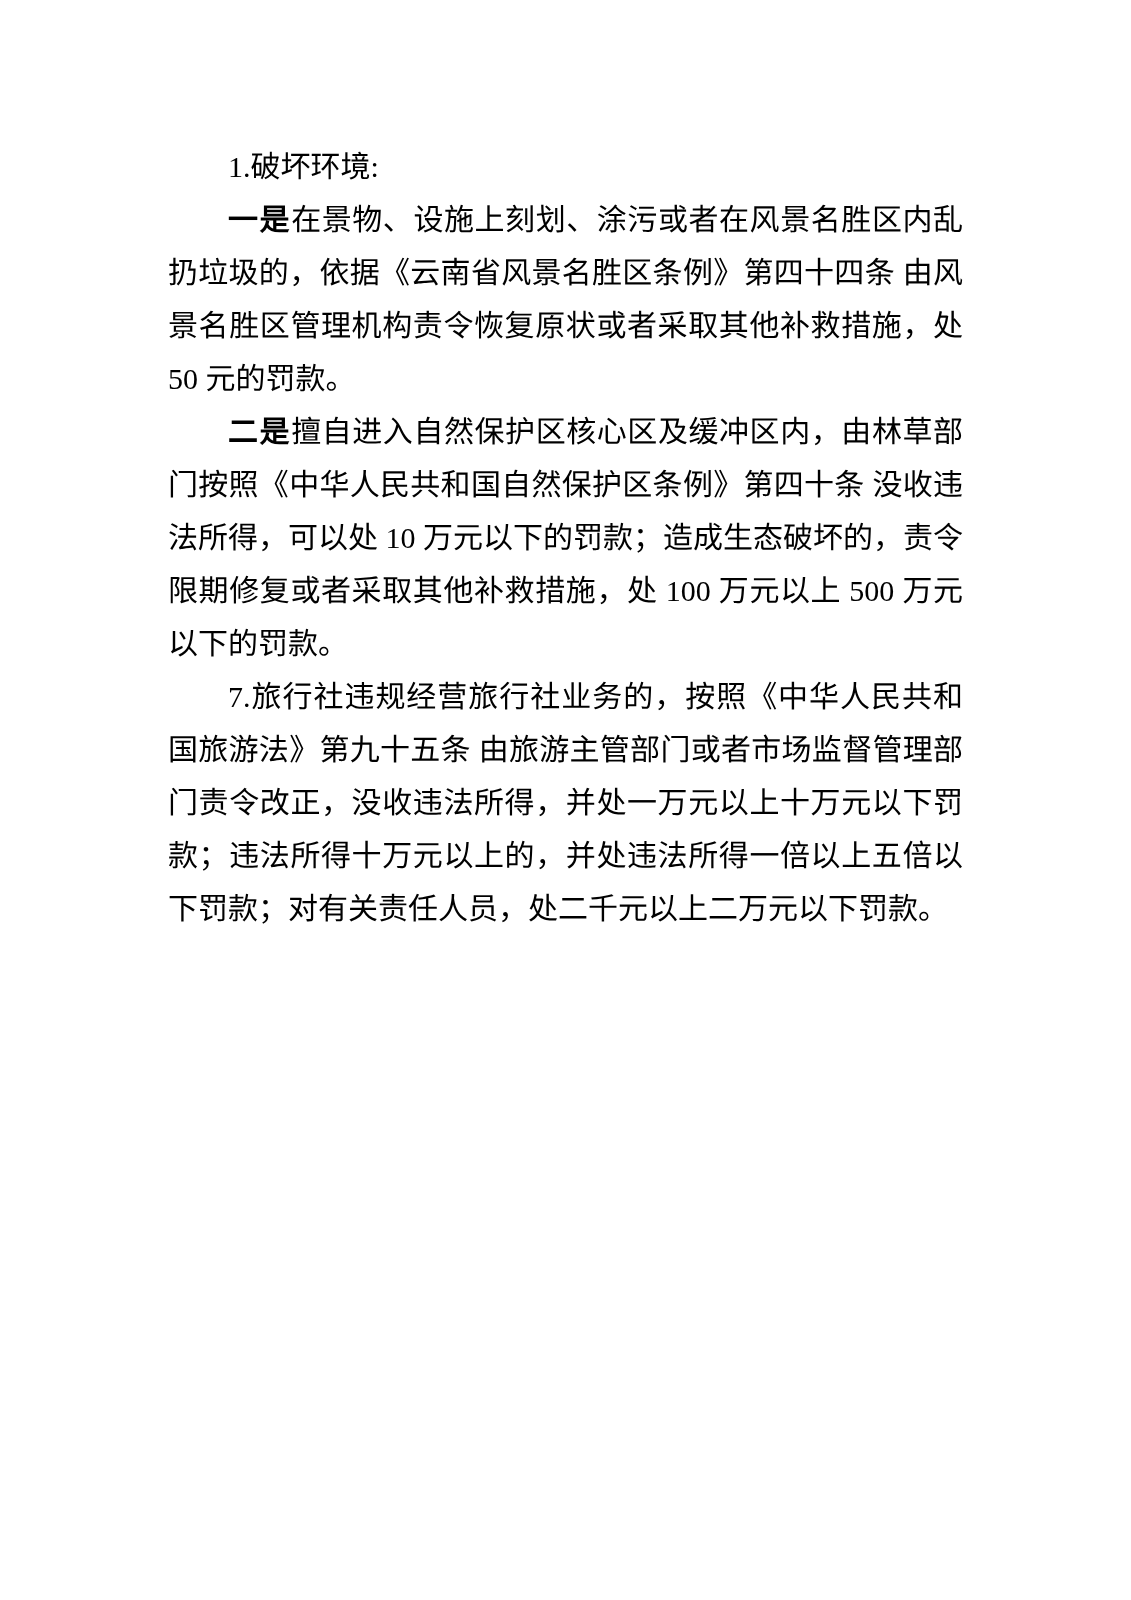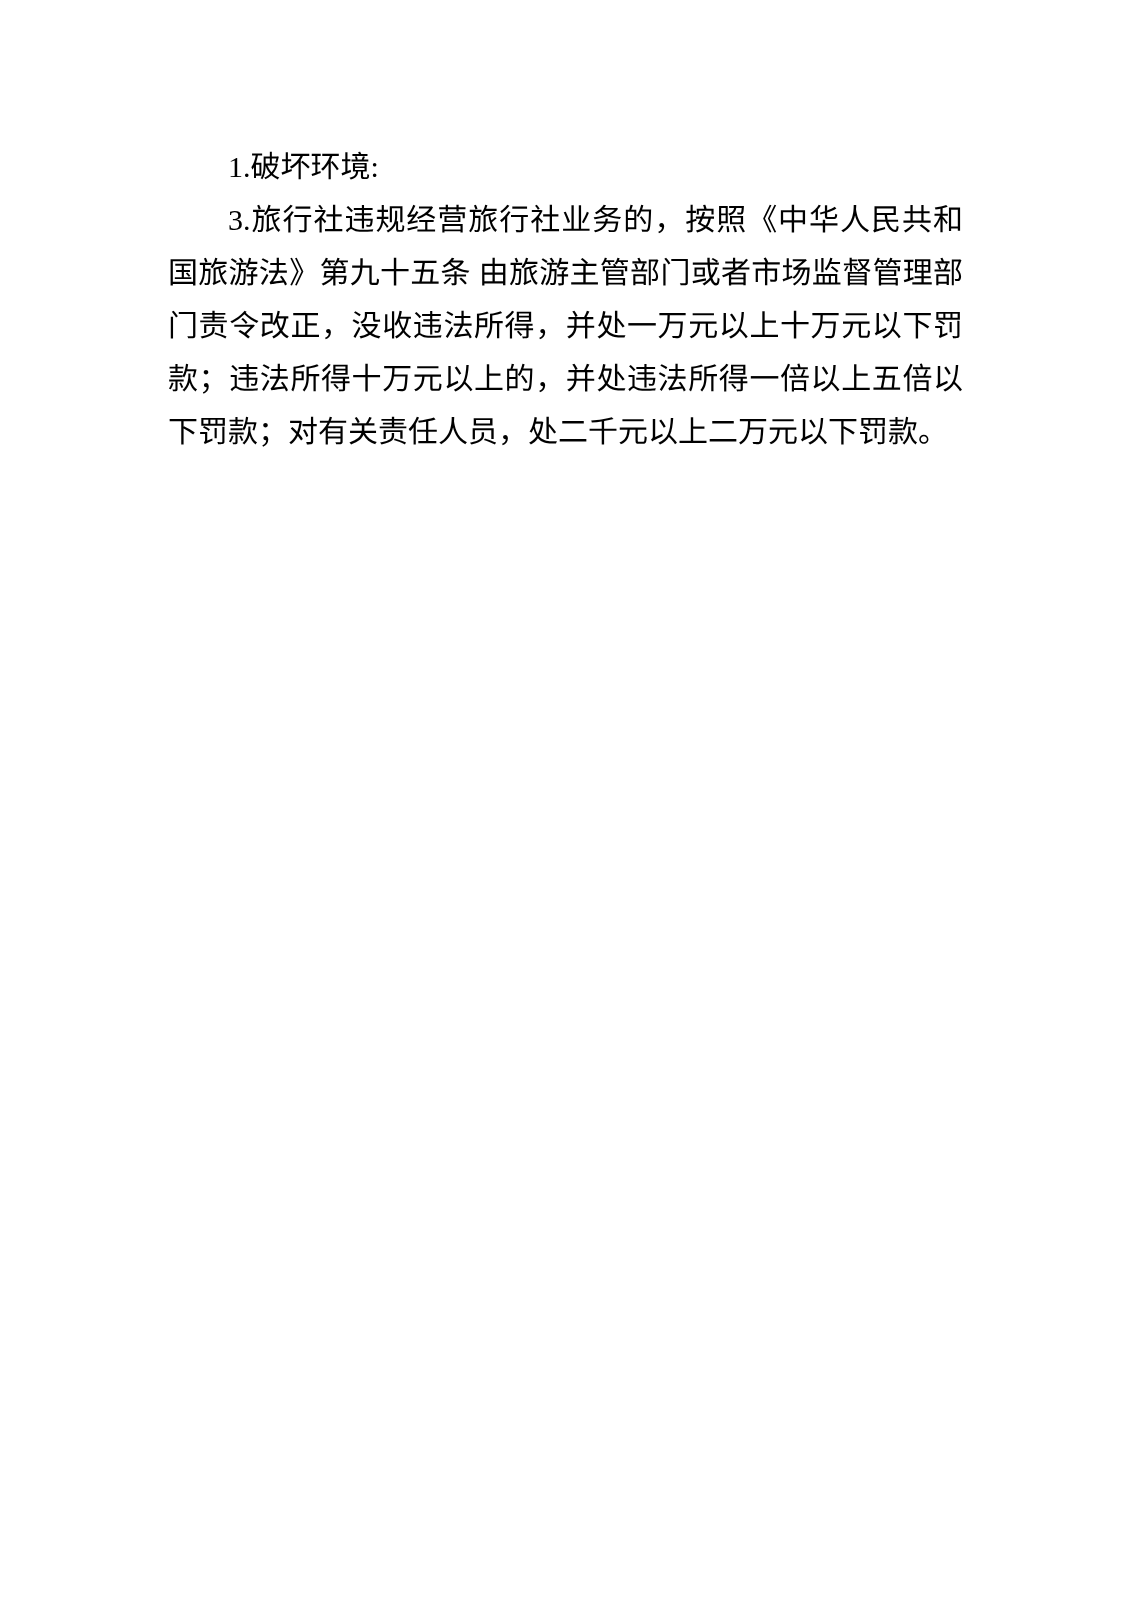--- a/index.html
+++ b/index.html
@@ -42,20 +42,22 @@
   }
 </style>
 </head>
 <body>
 
 <main class="page">
   <div class="doc-body">
 
     <p class="para"><b class="lead"></b><span>1.破坏环境:</span></p>
 
+    <p class="para"><b class="lead">一是</b><span>在景物、设施上刻划、涂污或者在风景名胜区内乱扔垃圾的，依据《云南省风景名胜区条例》第四十四条 由风景名胜区管理机构责令恢复原状或者采取其他补救措施，处 50 元的罚款。</span></p>
+
+    <p class="para"><b class="lead">二是</b><span>擅自进入自然保护区核心区及缓冲区内，由林草部门按照《中华人民共和国自然保护区条例》第四十条 没收违法所得，可以处 10 万元以下的罚款；造成生态破坏的，责令限期修复或者采取其他补救措施，处 100 万元以上 500 万元以下的罚款。</span></p>
 
 
-
-    <p class="para"><b class="lead"></b><span>3.旅行社违规经营旅行社业务的，按照《中华人民共和国旅游法》第九十五条 由旅游主管部门或者市场监督管理部门责令改正，没收违法所得，并处一万元以上十万元以下罚款；违法所得十万元以上的，并处违法所得一倍以上五倍以下罚款；对有关责任人员，处二千元以上二万元以下罚款。</span></p>
+    <p class="para"><b class="lead"></b><span>7.旅行社违规经营旅行社业务的，按照《中华人民共和国旅游法》第九十五条 由旅游主管部门或者市场监督管理部门责令改正，没收违法所得，并处一万元以上十万元以下罚款；违法所得十万元以上的，并处违法所得一倍以上五倍以下罚款；对有关责任人员，处二千元以上二万元以下罚款。</span></p>
 
 
   </div>
 </main>
 
 </body></html>

